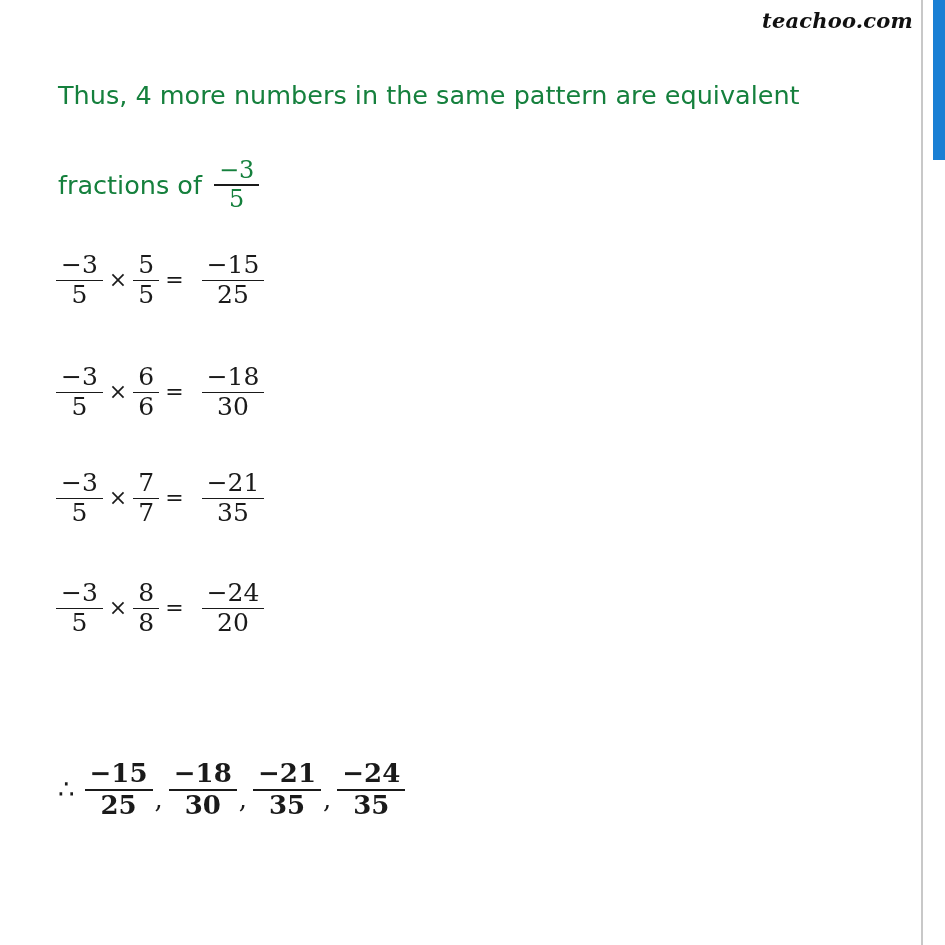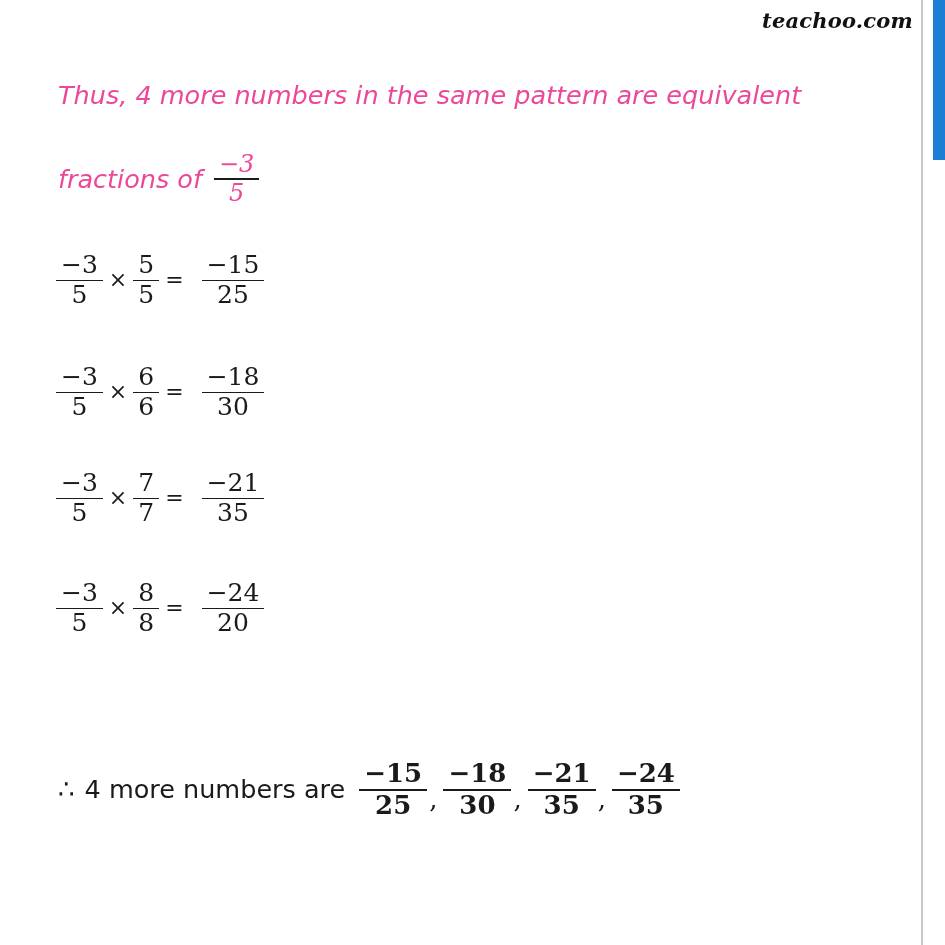--- a/index.html
+++ b/index.html
@@ -43,27 +43,26 @@
     font-style: italic;
     font-weight: bold;
     font-size: 21px;
     color: #111;
     letter-spacing: 0.2px;
   }
   .para {
     position: absolute;
     left: 58px;
     font-size: 25.5px;
-    color: #ec4899;
+    color: #15803d;
     font-family: "DejaVu Sans", sans-serif;
     white-space: nowrap;
-    font-style: italic;
   }
   .line1 { top: 80px; }
-  .line2 { top: 152px; display: flex; align-items: center; }
+  .line2 { top: 158px; display: flex; align-items: center; }
 
   
   .frac {
     display: inline-flex;
     flex-direction: column;
     align-items: center;
     vertical-align: middle;
     font-family: "DejaVu Serif", serif;
     line-height: 1.02;
   }
@@ -238,21 +237,20 @@
     <span class="eqsign">=</span>
     <span class="frac res wide">
       <span class="num">−24</span>
       <span class="bar"></span>
       <span class="den">20</span>
     </span>
   </div>
 
   <div class="concl">
     <span class="therefore">∴</span>
-    <span class="txt">4 more numbers are</span>
 
     <span class="frac">
       <span class="num">−15</span>
       <span class="bar"></span>
       <span class="den">25</span>
     </span>
     <span class="comma">,</span>
 
     <span class="frac">
       <span class="num">−18</span>

